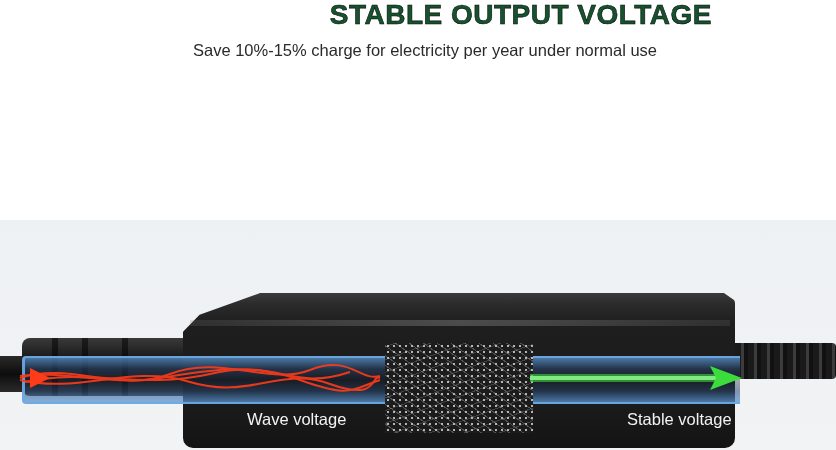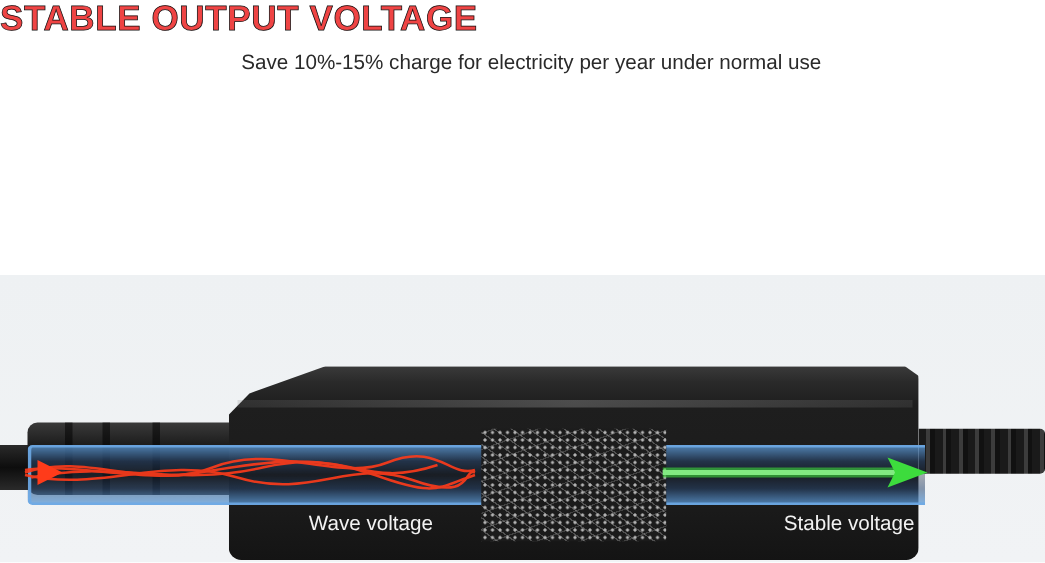--- a/index.html
+++ b/index.html
@@ -1,17 +1,17 @@
 <!DOCTYPE html>
 <html><head>
 <meta charset="utf-8">
 <style>
   html, body { margin: 0; padding: 0; }
   body { width: 836px; height: 450px; position: relative; overflow: hidden; background: #ffffff; font-family: "Liberation Sans", sans-serif; }
-  .title { position: absolute; top: -1px; left: 0; width: 712px; text-align: left; font-weight: 900; font-size: 28px; letter-spacing: 0.5px; color: #ef4444; font-family: "Liberation Sans", sans-serif; -webkit-text-stroke: 0.6px #0a0a0a; }
+  .title { position: absolute; top: -1px; left: 0; width: 712px; text-align: right; font-weight: 900; font-size: 28px; letter-spacing: 0.5px; color: #14532d; font-family: "Liberation Sans", sans-serif; -webkit-text-stroke: 0.6px #0a0a0a; }
   .subtitle { position: absolute; top: 41px; left: 0; width: 850px; text-align: center; font-size: 16.5px; color: #2a2a2a; }
   .band { position: absolute; top: 220px; left: 0; width: 836px; height: 230px; background: linear-gradient(#eef1f3, #f1f3f5); }
   .cable-left { position: absolute; top: 356px; left: 0; width: 40px; height: 36px; background: linear-gradient(#2a2a2a, #0d0d0d 50%, #2a2a2a); }
   .plug { position: absolute; top: 338px; left: 22px; width: 170px; height: 58px; background: linear-gradient(#3a3a3a, #141414 40%, #222 80%, #333); border-radius: 8px 0 0 8px; }
   .plug-rib { position: absolute; top: 0; width: 6px; height: 100%; background: rgba(0,0,0,0.5); }
   .cable-right { position: absolute; top: 343px; left: 735px; width: 101px; height: 36px; background: repeating-linear-gradient(90deg, #1a1a1a 0 6px, #3c3c3c 6px 9px, #111 9px 13px); border-radius: 0 4px 4px 0; }
   .adapter { position: absolute; top: 293px; left: 183px; width: 552px; height: 155px; background: linear-gradient(#3a3a3a 0%, #2a2a2a 8%, #1e1e1e 20%, #1b1b1b 70%, #141414 100%); clip-path: polygon(14% 0, 98% 0, 100% 5%, 100% 100%, 0 100%, 0 25%, 3% 14%); border-radius: 10px; }
   .adapter-top-highlight { position: absolute; top: 320px; left: 190px; width: 540px; height: 6px; background: linear-gradient(90deg, rgba(120,120,120,0.2), rgba(160,160,160,0.35), rgba(120,120,120,0.2)); }
   .tube { position: absolute; top: 356px; height: 44px; background: linear-gradient(rgba(90,150,210,0.75), rgba(40,70,110,0.55) 25%, rgba(20,30,50,0.35) 50%, rgba(40,70,110,0.55) 75%, rgba(90,150,210,0.75)); border-top: 2px solid rgba(110,170,230,0.9); border-bottom: 2px solid rgba(110,170,230,0.9); }
   .tube-left { left: 22px; width: 366px; border-left: 3px solid rgba(110,170,230,0.9); border-radius: 4px 0 0 4px; }

